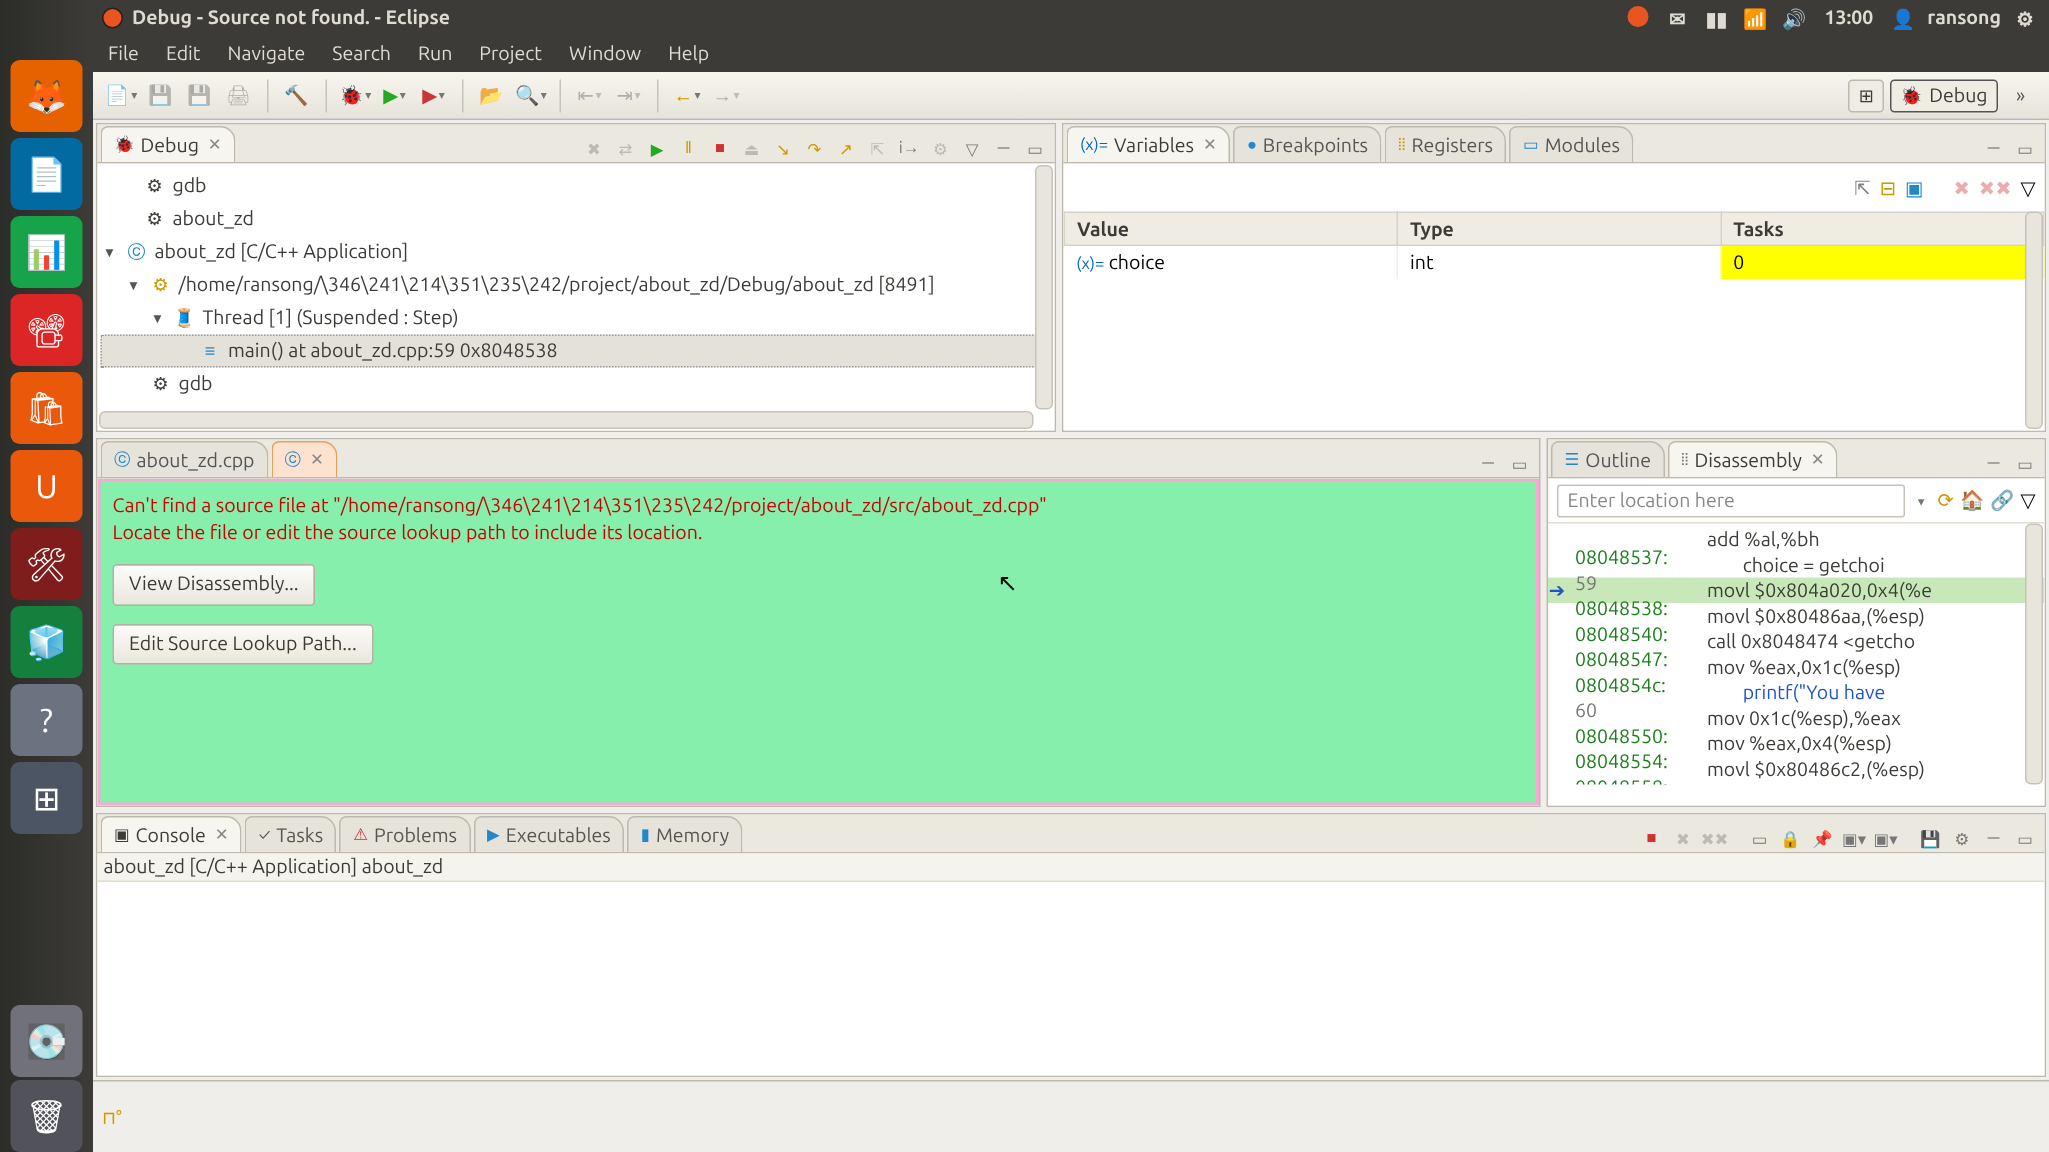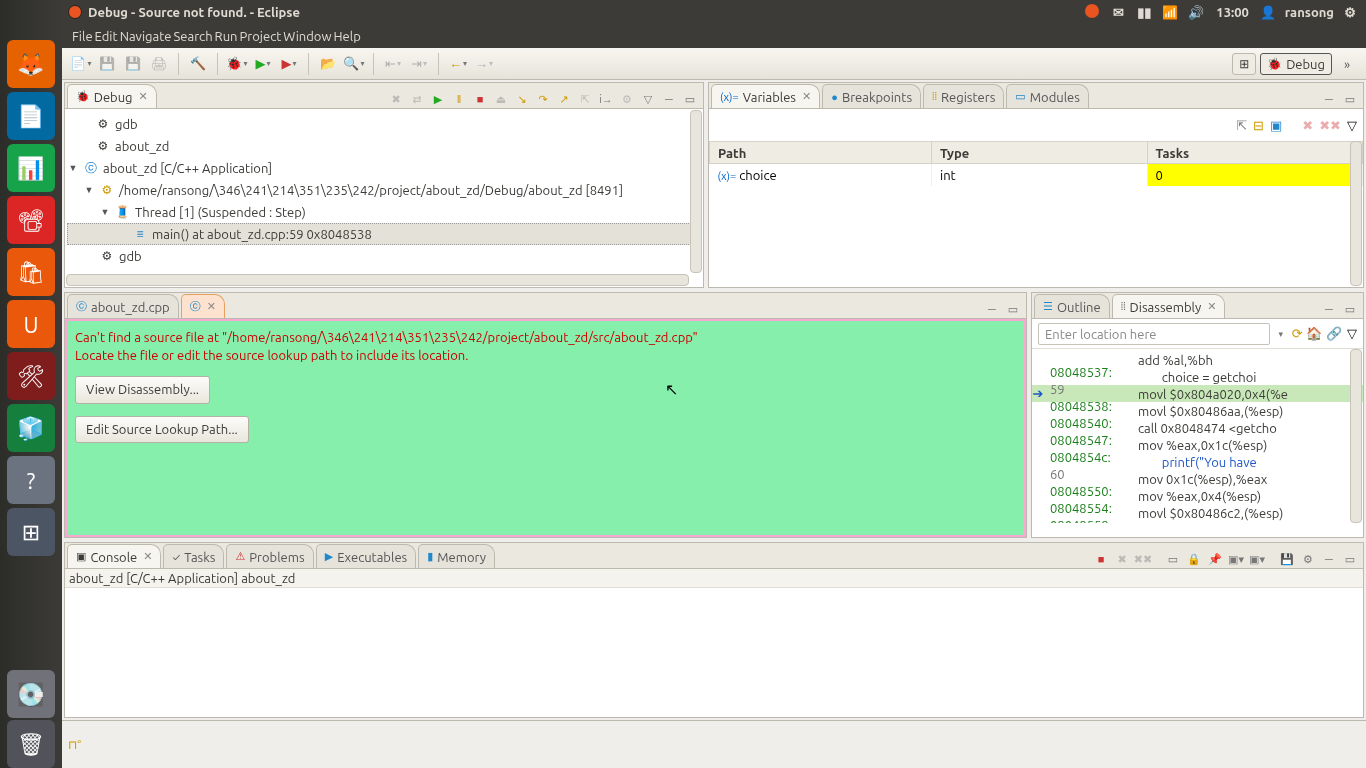--- a/index.html
+++ b/index.html
@@ -18,21 +18,21 @@
 .li-ws { background: #4b5563; }
 .li-drive { background: #71717a; position: absolute; bottom: 50px; left: 7px; }
 .li-trash { background: #52525b; position: absolute; bottom: 0; left: 7px; }
 
 #main { flex: 1; display: flex; flex-direction: column; background: #f0eeea; }
 #titlebar { height: 24px; background: #3c3b37; color: #dfdbd2; display: flex; align-items: center; padding: 0 6px; gap: 6px; font-weight: bold; font-size: 13px; }
 #titlebar .spacer { flex: 1; }
 #titlebar .sysicon { width: 20px; text-align: center; font-size: 13px; color: #dfdbd2; }
 .close-dot { width: 14px; height: 14px; border-radius: 7px; background: #e95420; border: 1px solid #222; display: inline-block; }
 
-#menubar { height: 24px; background: #3c3b37; color: #dfdbd2; display: flex; align-items: center; padding: 0 10px; gap: 2px; font-size: 14px; }
+#menubar { height: 24px; background: #3c3b37; color: #dfdbd2; display: flex; align-items: center; padding: 0 10px; gap: 18px; font-size: 14px; }
 
 #toolbar { height: 32px; background: linear-gradient(#f8f6f0, #e6e3da); border-bottom: 1px solid #bdb9ae; display: flex; align-items: center; padding: 0 8px; gap: 4px; }
 .tb-btn { width: 22px; height: 22px; border-radius: 2px; display: inline-flex; align-items: center; justify-content: center; color: #555; }
 .tb-sep { width: 1px; height: 22px; background: #c7c3b8; margin: 0 4px; }
 .tb-drop::after { content: "▾"; font-size: 8px; margin-left: 1px; color: #777; }
 #persp { margin-left: auto; display: flex; align-items: center; gap: 4px; }
 .persp-btn { border: 1px solid #bdb9ae; border-radius: 3px; height: 22px; padding: 0 6px; display: flex; align-items: center; gap: 4px; background: #efece3; font-size: 12px; color: #3c3b37; }
 .persp-active { border-color: #555; }
 
 #work { flex: 1; display: flex; flex-direction: column; min-height: 0; }
@@ -272,21 +272,21 @@
             <span class="mini" style="color:#c90">⊟</span>
             <span class="mini" style="color:#28c">▣</span>
             <span style="width:8px"></span>
             <span class="mini" style="opacity:.4;color:#c33">✖</span>
             <span class="mini" style="opacity:.4;color:#c33">✖✖</span>
             <span class="mini">▽</span>
           </div>
           <table class="vars-table">
             <tbody>
                 <tr>
-              <th style="width:34%">Path</th>
+              <th style="width:34%">Value</th>
               <th style="width:33%">Type</th>
               <th>Tasks</th>
             </tr>
             <tr>
               <td><span class="icon" style="color:#06c;font-size:11px">(x)=</span> <span>choice</span></td>
               <td>int</td>
               <td class="highlight">0</td>
             </tr>
           </tbody>
             </table>

